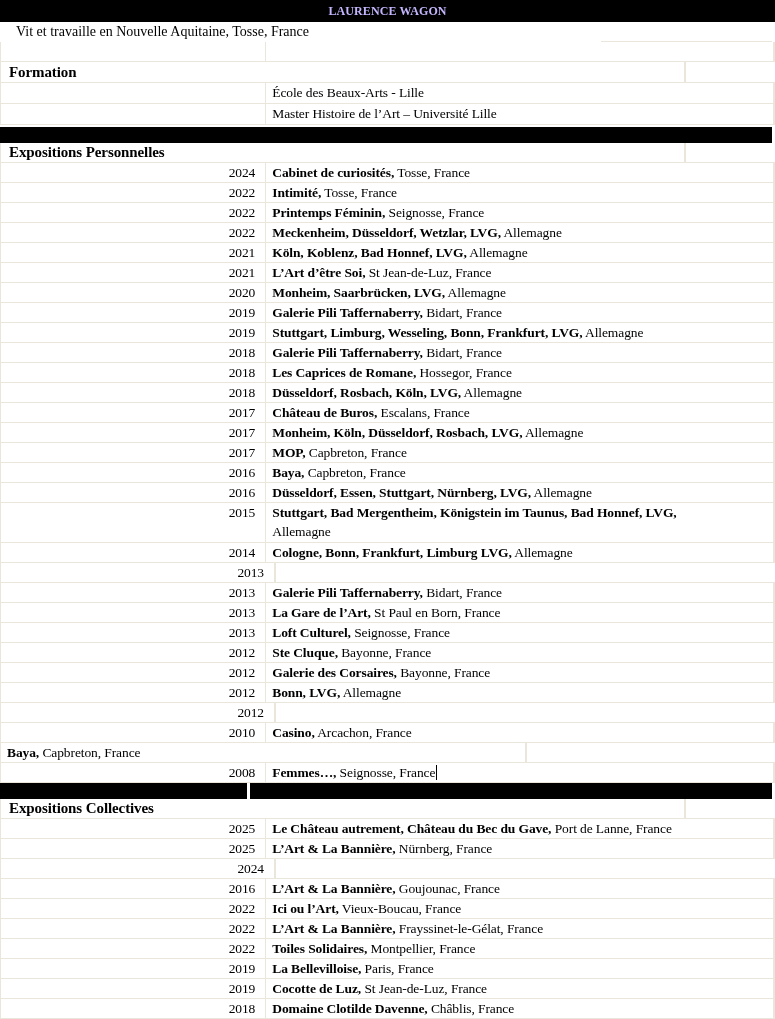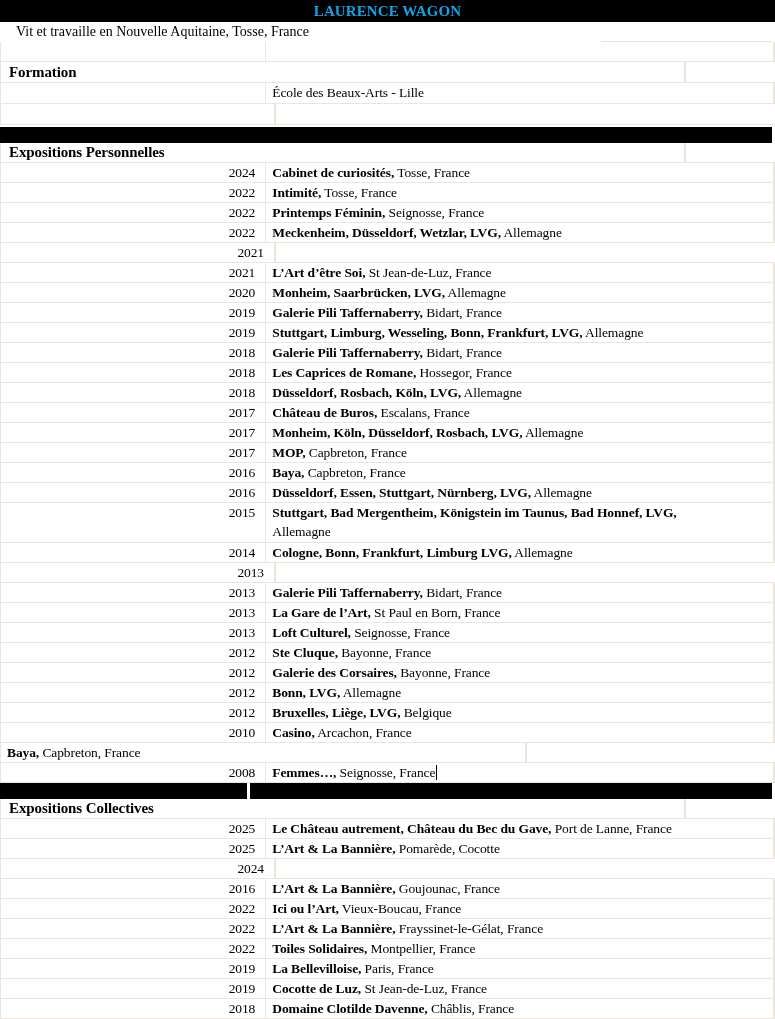--- a/index.html
+++ b/index.html
@@ -15,21 +15,21 @@
     font-family:"Liberation Serif","DejaVu Serif",serif;
     color:var(--ink);
   }
   
   .titlebar{
     height:22px;width:775px;
     background:#000;
     display:flex;align-items:center;justify-content:center;
   }
   .titlebar .title-text{
-    color:#0ea5e9;font-weight:bold;font-size:15px;letter-spacing:0.1px;
+    color:#c4b5fd;font-weight:bold;font-size:12px;letter-spacing:0.1px;
   }
   
   .row{
     display:flex;align-items:stretch;
     box-sizing:border-box;
     border-bottom:1px solid var(--gl);
     border-left:1px solid var(--gl);
     overflow:hidden;
   }
   .h20{height:20px}
@@ -121,20 +121,21 @@
   </div>
 
   <div id="formation-rows">
       <div class="row data-row h21">
     <div class="cell cell-year"></div>
     <div class="cell cell-text"><span class="d">École des Beaux-Arts - Lille</span></div>
     <div class="edge"></div>
   </div>
       <div class="row data-row h21">
     <div class="cell cell-year"></div>
+    <div class="cell cell-text"><span class="d">Master Histoire de l’Art – Université Lille</span></div>
     <div class="edge"></div>
   </div>
     </div>
 
   <div class="gap2"></div>
   <div class="divider">
     <div class="dbar dbar-full"></div>
     <div class="edge"></div>
   </div>
 
@@ -158,20 +159,21 @@
     <div class="cell cell-text"><span class="t">Printemps Féminin,</span><span class="sp"> </span><span class="d">Seignosse, France</span></div>
     <div class="edge"></div>
   </div>
       <div class="row h20 data-row">
     <div class="cell cell-year">2022</div>
     <div class="cell cell-text"><span class="t">Meckenheim, Düsseldorf, Wetzlar, LVG,</span><span class="sp"> </span><span class="d">Allemagne</span></div>
     <div class="edge"></div>
   </div>
       <div class="row h20 data-row">
     <div class="cell cell-year">2021</div>
+    <div class="cell cell-text"><span class="t">Köln, Koblenz, Bad Honnef, LVG,</span><span class="sp"> </span><span class="d">Allemagne</span></div>
     <div class="edge"></div>
   </div>
       <div class="row h20 data-row">
     <div class="cell cell-year">2021</div>
     <div class="cell cell-text"><span class="t">L’Art d’être Soi,</span><span class="sp"> </span><span class="d">St Jean-de-Luz, France</span></div>
     <div class="edge"></div>
   </div>
       <div class="row h20 data-row">
     <div class="cell cell-year">2020</div>
     <div class="cell cell-text"><span class="t">Monheim, Saarbrücken, LVG,</span><span class="sp"> </span><span class="d">Allemagne</span></div>
@@ -266,21 +268,20 @@
     <div class="cell cell-text"><span class="t">Galerie des Corsaires,</span><span class="sp"> </span><span class="d">Bayonne, France</span></div>
     <div class="edge"></div>
   </div>
       <div class="row h20 data-row">
     <div class="cell cell-year">2012</div>
     <div class="cell cell-text"><span class="t">Bonn, LVG,</span><span class="sp"> </span><span class="d">Allemagne</span></div>
     <div class="edge"></div>
   </div>
       <div class="row h20 data-row">
     <div class="cell cell-year">2012</div>
-    <div class="cell cell-text"><span class="t">Bruxelles, Liège, LVG,</span><span class="sp"> </span><span class="d"> Belgique</span></div>
     <div class="edge"></div>
   </div>
       <div class="row h20 data-row">
     <div class="cell cell-year">2010</div>
     <div class="cell cell-text"><span class="t">Casino,</span><span class="sp"> </span><span class="d">Arcachon, France</span></div>
     <div class="edge"></div>
   </div>
       <div class="row h20 data-row">
     <div class="cell cell-text"><span class="t">Baya,</span><span class="sp"> </span><span class="d">Capbreton, France</span></div>
     <div class="edge"></div>
@@ -304,21 +305,21 @@
     <div class="edge"></div>
   </div>
   <div id="section-1-rows">
       <div class="row h20 data-row">
     <div class="cell cell-year">2025</div>
     <div class="cell cell-text"><span class="t">Le Château autrement, Château du Bec du Gave,</span><span class="sp"> </span><span class="d">Port de Lanne, France</span></div>
     <div class="edge"></div>
   </div>
       <div class="row h20 data-row">
     <div class="cell cell-year">2025</div>
-    <div class="cell cell-text"><span class="t">L’Art &amp; La Bannière,</span><span class="sp"> </span><span class="d">Pomarède, Cocotte</span></div>
+    <div class="cell cell-text"><span class="t">L’Art &amp; La Bannière,</span><span class="sp"> </span><span class="d">Nürnberg, France</span></div>
     <div class="edge"></div>
   </div>
       <div class="row h20 data-row">
     <div class="cell cell-year">2024</div>
     <div class="edge"></div>
   </div>
       <div class="row h20 data-row">
     <div class="cell cell-year">2016</div>
     <div class="cell cell-text"><span class="t">L’Art &amp; La Bannière,</span><span class="sp"> </span><span class="d">Goujounac, France</span></div>
     <div class="edge"></div>

